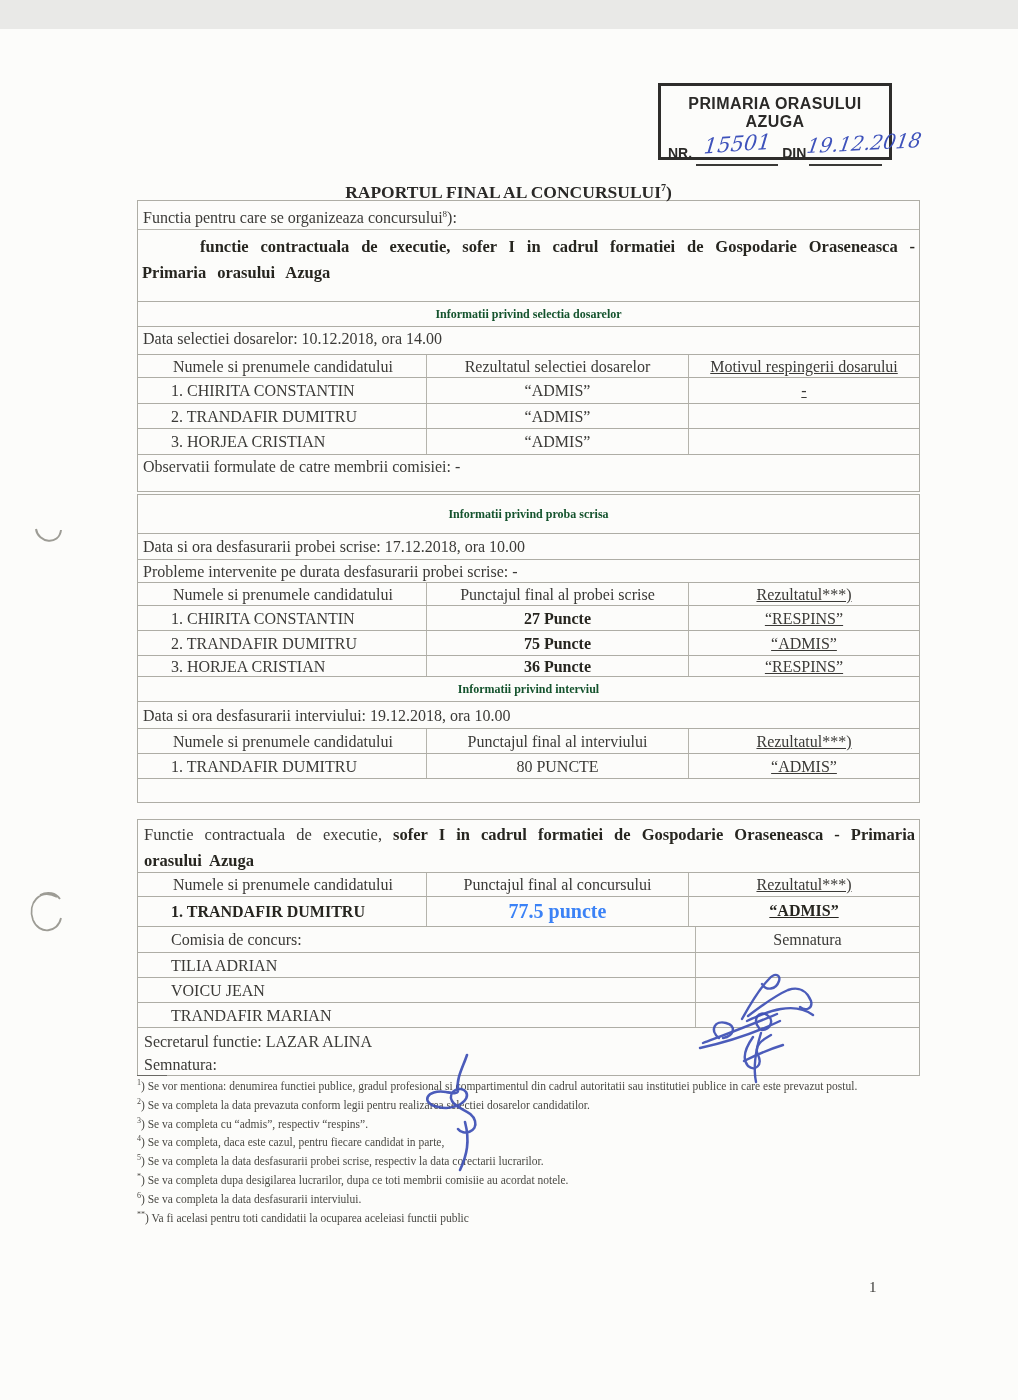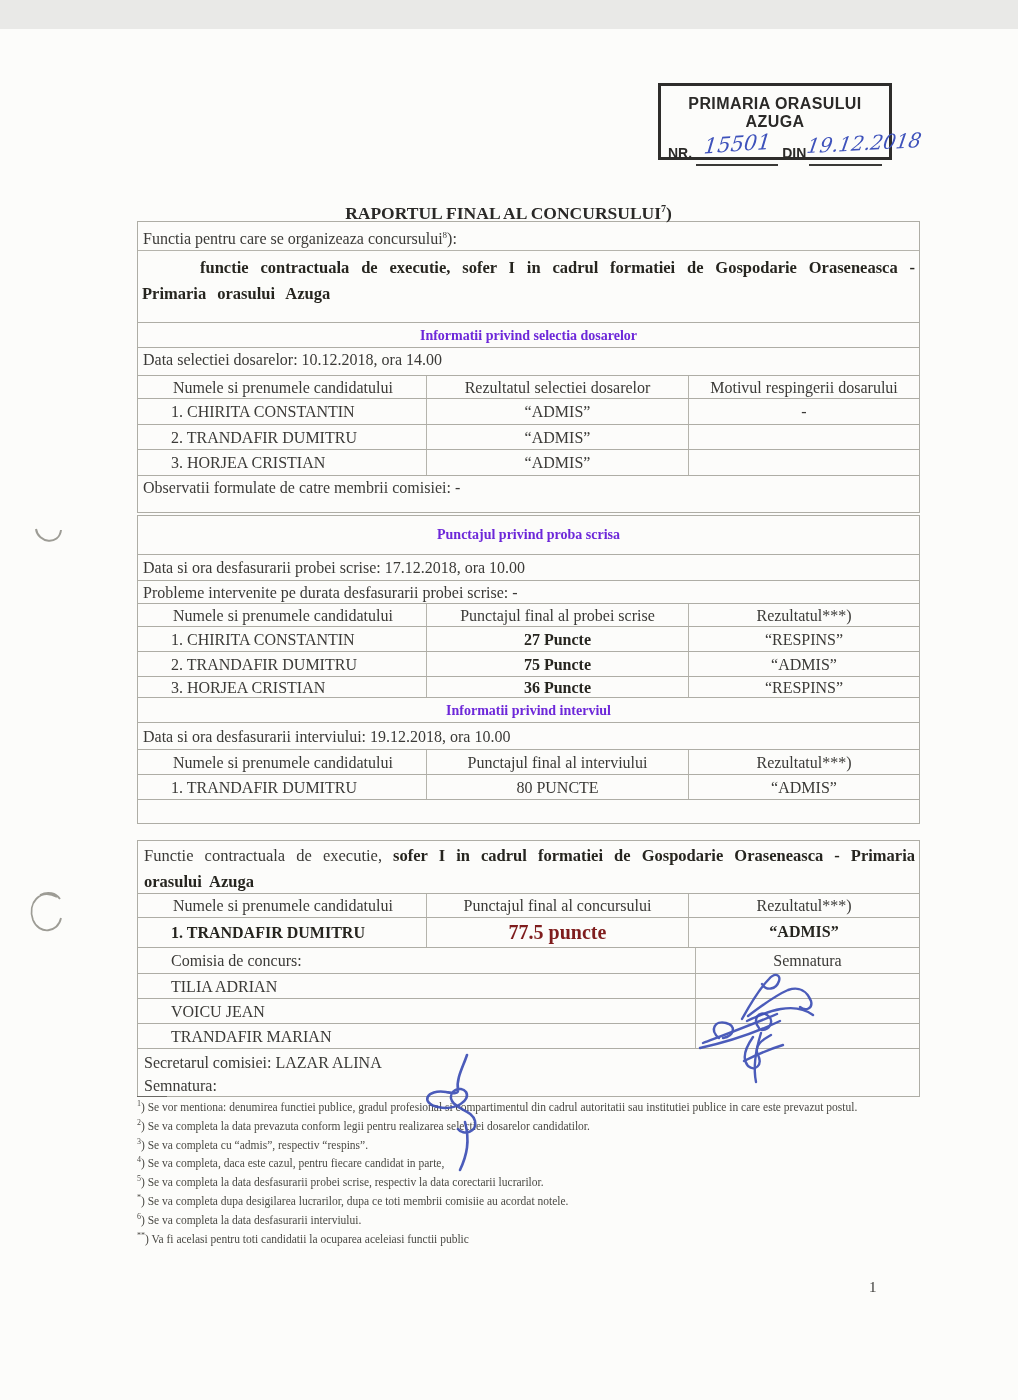--- a/index.html
+++ b/index.html
@@ -12,47 +12,47 @@
   .stamp-title{font-family:"Liberation Sans",sans-serif;font-weight:bold;font-size:16px;
                letter-spacing:.4px;color:#2b2a28;text-align:center;margin-top:9px;}
   .stamp-row{display:flex;align-items:flex-end;padding:0 7px;margin-top:1px;height:34px;}
   .stamp-lbl{font-family:"Liberation Sans",sans-serif;font-weight:bold;font-size:14px;color:#2b2a28;line-height:26px;}
   .nr-line{width:88px;border-bottom:2px solid #3a3936;position:relative;height:26px;margin:0 4px;}
   .din-line{width:78px;border-bottom:2px solid #3a3936;position:relative;height:26px;margin-left:3px;}
   .hand{font-family:"DejaVu Serif",serif;font-style:italic;color:#3e52bb;white-space:nowrap;}
   .nr-val{position:absolute;left:8px;top:-6px;font-size:21px;transform:rotate(-4deg) skewX(-10deg);}
   .din-val{position:absolute;left:-2px;top:-7px;font-size:20px;transform:rotate(-3deg) skewX(-12deg);}
   
-  .content{position:absolute;left:137px;top:171px;width:783px;}
+  .content{position:absolute;left:137px;top:150px;width:783px;}
   .doc-title{font-size:17.5px;font-weight:bold;color:#2a2927;text-align:center;
              height:23px;line-height:20px;padding-right:40px;}
   .stack > div{margin-top:-1px;}
   .bx{border:1px solid #aeada5;box-sizing:border-box;background:transparent;}
   .lbl-row{height:28px;line-height:27px;padding-left:5px;font-size:16px;border-bottom:1px solid #b5b4ac;}
   .para-bold{font-weight:bold;font-size:16.5px;line-height:26px;color:#26251f;
              text-align:justify;text-indent:58px;padding:4px 4px 0 4px;height:67px;word-spacing:7px;}
-  .sec-hd{font-weight:bold;font-size:14px;color:#6d28d9;text-align:center;}
+  .sec-hd{font-weight:bold;font-size:12px;color:#14532d;text-align:center;}
   .h26{height:26px;line-height:25px;}
   .h40{height:40px;line-height:38px;}
   .data-row{height:29px;line-height:24px;padding-left:5px;font-size:16px;}
   .h27{height:27px;line-height:26px;}
   .h24{height:24px;line-height:23px;}
   .h28{height:28px;line-height:27px;}
   .t-row{display:flex;border:1px solid #aeada5;box-sizing:border-box;padding-left:27px;}
   .cell{box-sizing:border-box;font-size:16px;overflow:hidden;}
   .c1{width:262px;border-right:1px solid #b5b4ac;padding-left:6px;}
   .c2{width:262px;border-right:1px solid #b5b4ac;text-align:center;}
-  .c3{flex:1;text-align:center;}
+  .c3{flex:1;text-align:center;text-decoration:underline;}
   .th{line-height:24px;height:24px;}
   .h25{height:25px;line-height:24px;}
   .h26r{height:26px;line-height:25px;}
   .h22{height:22px;line-height:21px;}
   .h31{height:31px;line-height:30px;}
   .bold{font-weight:bold;color:#26251f;}
-  .pts-big{font-size:20px;font-weight:bold;color:#7f1d1d;line-height:29px;}
+  .pts-big{font-size:20px;font-weight:bold;color:#3b82f6;line-height:29px;}
   .obs{height:38px;line-height:24px;padding-left:5px;font-size:16px;}
   .empty-row{height:25px;}
   .gap4{height:4px;}
   .gap18{height:18px;border:none !important;}
   .final-para{font-size:16.5px;line-height:26px;text-align:justify;padding:2px 4px 0 6px;height:54px;word-spacing:4px;}
   .final-para b{color:#26251f;}
   .cl{width:531px;border-right:1px solid #b5b4ac;padding-left:6px;box-sizing:border-box;font-size:16px;}
   .cr{flex:1;text-align:center;box-sizing:border-box;font-size:16px;}
   .secr{height:49px;padding-left:6px;font-size:16px;line-height:23px;padding-top:2px;}
   .fn-rule{width:30px;border-top:1.5px solid #6a6964;margin-top:6px;}
@@ -116,21 +116,21 @@
     </div>
     <div class="t-row h27">
       <div class="cell c1">3. HORJEA CRISTIAN</div>
       <div class="cell c2">“ADMIS”</div>
       <div class="cell c3"></div>
     </div>
     <div class="bx obs">Observatii formulate de catre membrii comisiei: -</div>
 
     <div class="gap4"></div>
 
-    <div class="bx sec-hd h40">Punctajul privind proba scrisa</div>
+    <div class="bx sec-hd h40">Informatii privind proba scrisa</div>
     <div class="bx data-row h27">Data si ora desfasurarii probei scrise: 17.12.2018, ora 10.00</div>
     <div class="bx data-row h24">Probleme intervenite pe durata desfasurarii probei scrise: -</div>
 
     <div class="t-row th">
       <div class="cell c1" style="padding-left:8px">Numele si prenumele candidatului</div>
       <div class="cell c2">Punctajul final al probei scrise</div>
       <div class="cell c3">Rezultatul***)</div>
     </div>
     <div class="t-row h26r">
       <div class="cell c1">1. CHIRITA CONSTANTIN</div>
@@ -188,21 +188,21 @@
     </div>
     <div class="t-row h26r">
       <div class="cl">VOICU JEAN</div>
       <div class="cr"></div>
     </div>
     <div class="t-row h26r">
       <div class="cl">TRANDAFIR MARIAN</div>
       <div class="cr"></div>
     </div>
     <div class="bx secr">
-      <div>Secretarul comisiei: LAZAR ALINA</div>
+      <div>Secretarul functie: LAZAR ALINA</div>
       <div>Semnatura:</div>
     </div>
 
     <div class="fn-rule"></div>
     <div class="footnotes">
       <p><sup>1</sup><span>) Se vor mentiona: denumirea functiei publice, gradul profesional si compartimentul din cadrul autoritatii sau institutiei publice in care este prevazut postul.</span></p>
       <p><sup>2</sup><span>) Se va completa  la data prevazuta conform legii pentru realizarea selectiei dosarelor candidatilor.</span></p>
       <p><sup>3</sup><span>) Se va completa cu “admis”, respectiv “respins”.</span></p>
       <p><sup>4</sup><span>) Se va completa, daca este cazul, pentru fiecare candidat in parte,</span></p>
       <p><sup>5</sup><span>) Se va completa la data desfasurarii probei scrise, respectiv la data corectarii lucrarilor.</span></p>

